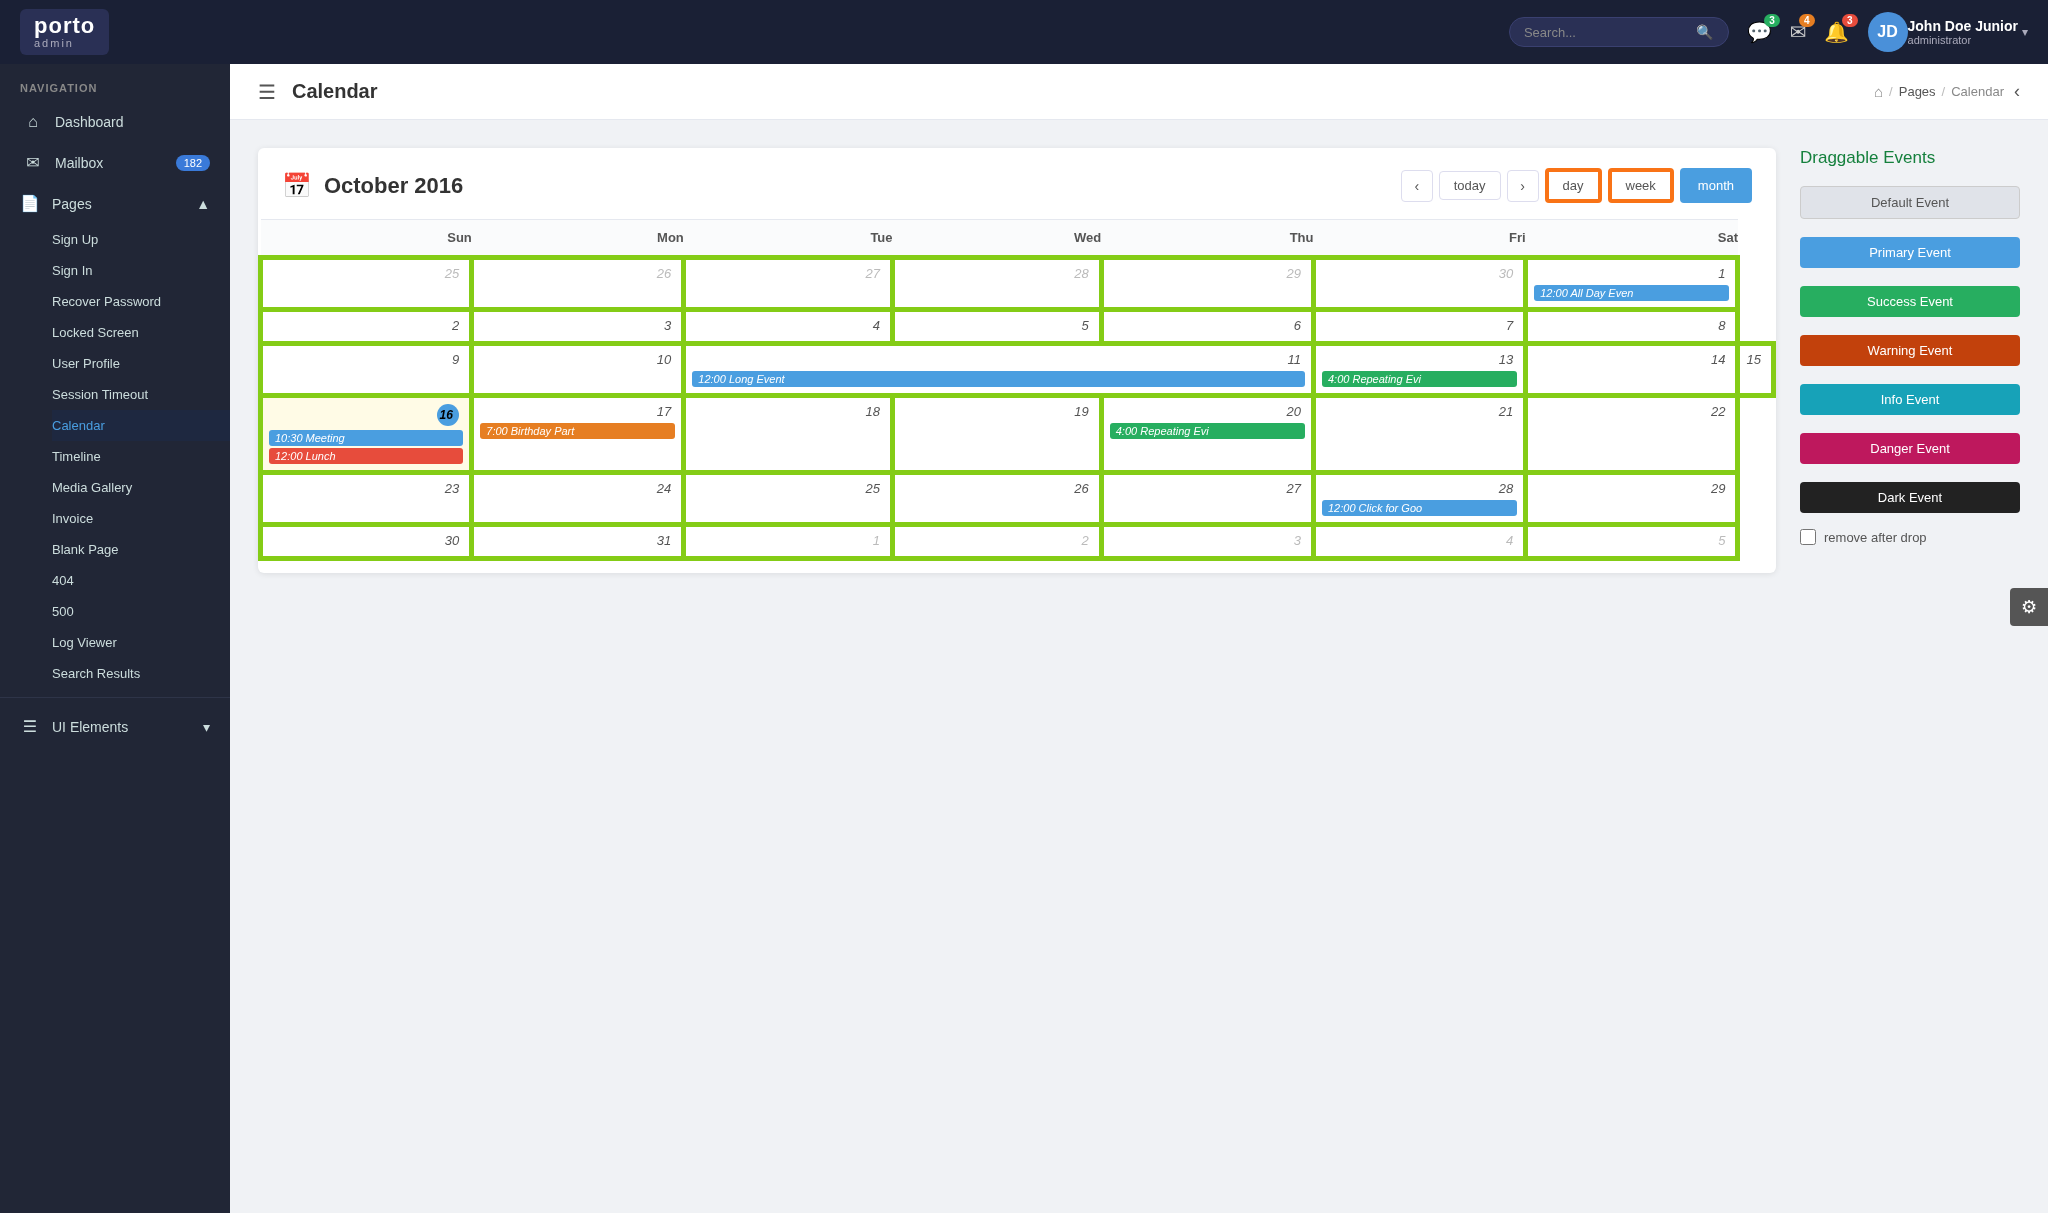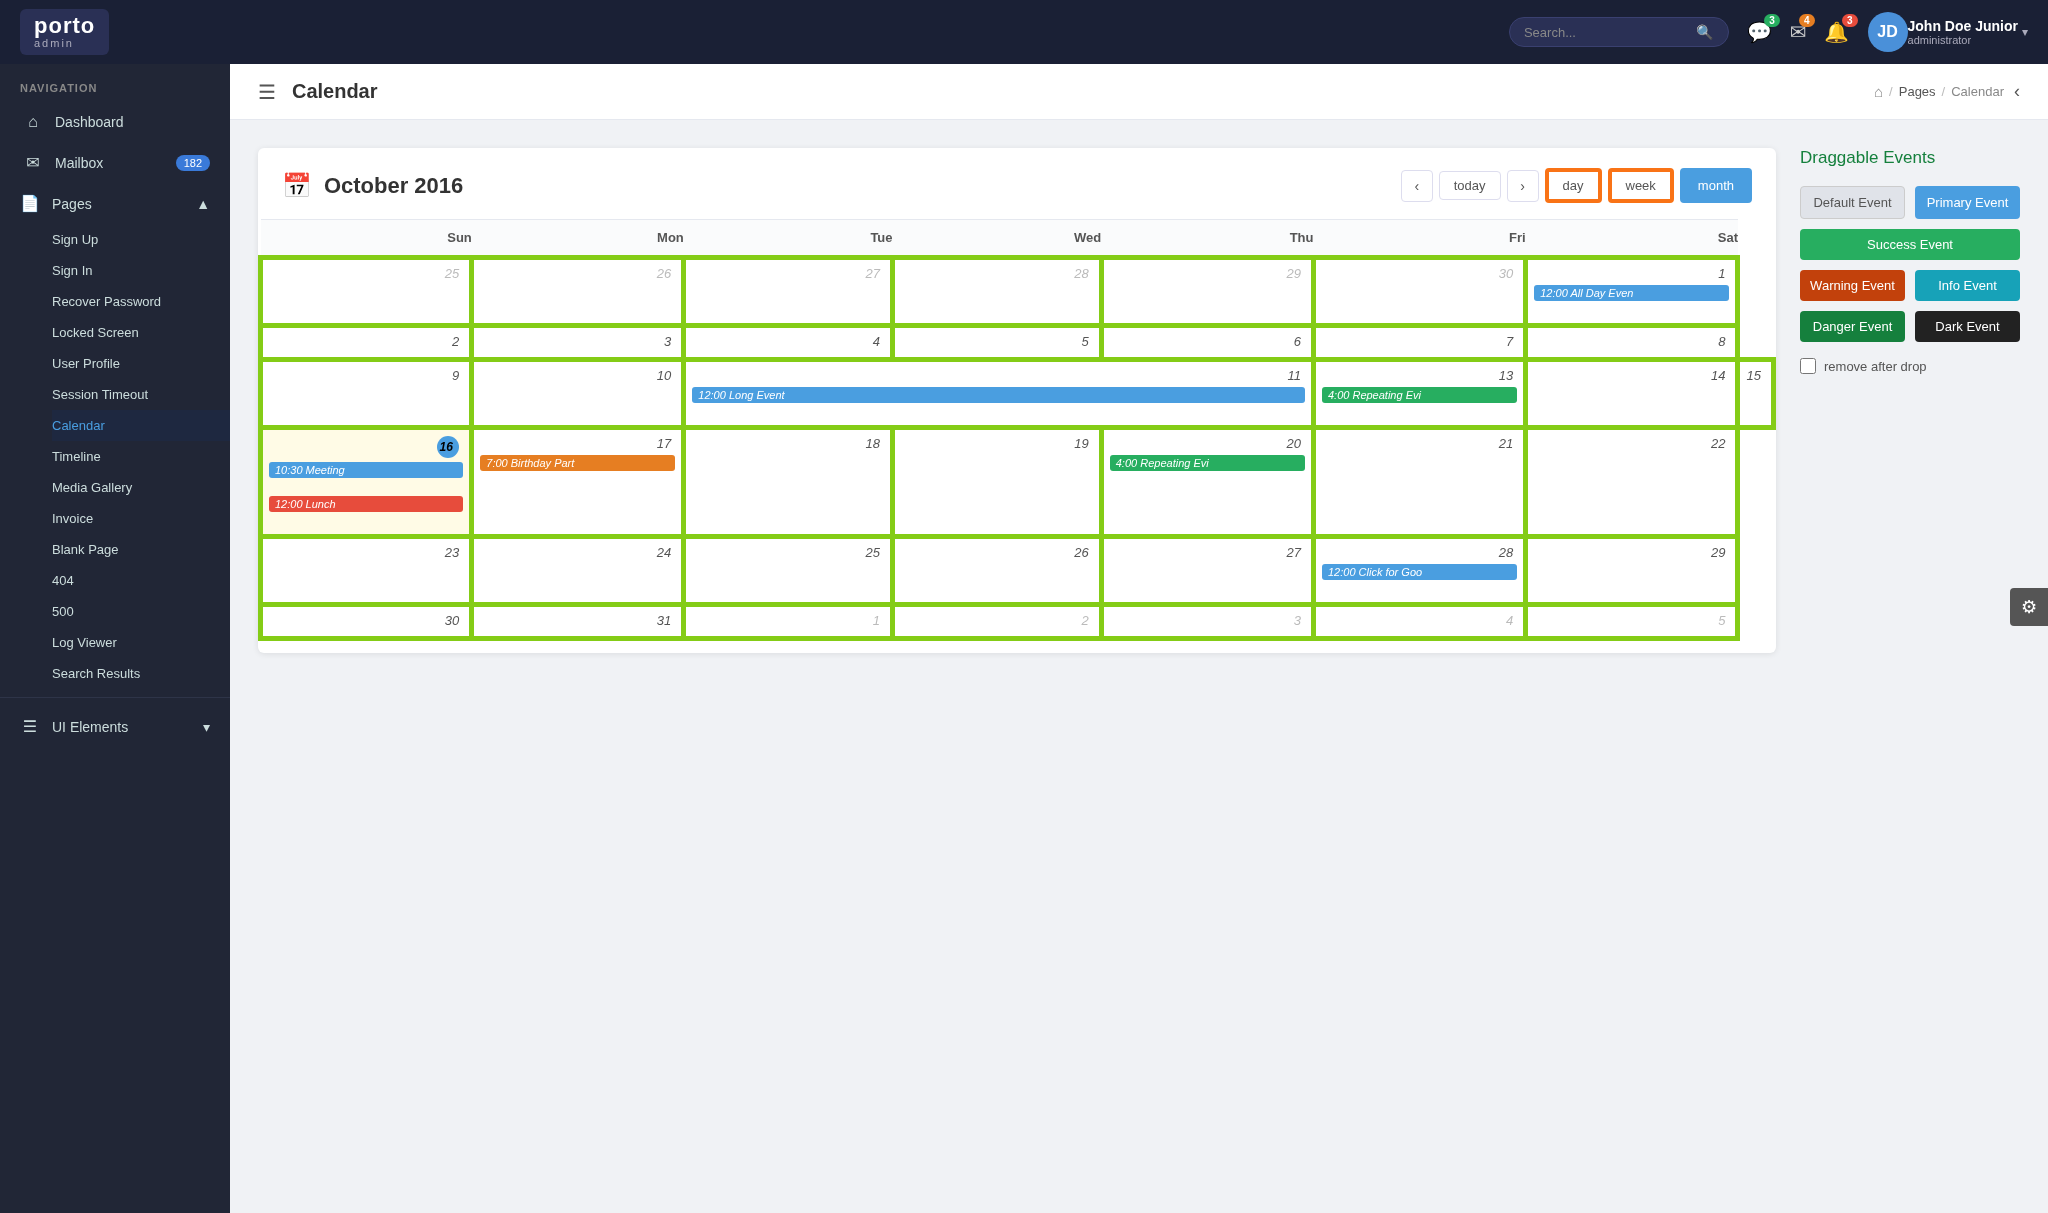--- a/index.html
+++ b/index.html
@@ -325,21 +325,21 @@
       justify-content: center;
       margin-left: auto;
       font-weight: 700;
       font-size: 12px;
     }
     .cal-event {
       border-radius: 3px;
       padding: 2px 6px;
       font-size: 11px;
       color: #fff;
-      margin-bottom: 18px;
+      margin-bottom: 2px;
       cursor: pointer;
       white-space: nowrap;
       overflow: hidden;
       text-overflow: ellipsis;
     }
     .cal-event.blue { background: #4a9ee0; }
     .cal-event.green { background: #27ae60; }
     .cal-event.red { background: #e74c3c; }
     .cal-event.orange { background: #e67e22; }
 
@@ -349,41 +349,41 @@
       flex-shrink: 0;
     }
     .drag-panel-title {
       font-size: 17px;
       font-weight: 400;
       color: #15803d;
       margin-bottom: 18px;
     }
     .drag-events-grid {
       display: grid;
-      grid-template-columns: 1fr 1fr;
-      gap: 10px;
+      grid-template-columns: 1fr;
+      gap: 18px;
       margin-bottom: 16px;
       margin-top: 8px;
     }
     .drag-event-btn {
       padding: 8px 10px;
       border-radius: 4px;
       font-size: 13px;
       font-weight: 500;
       cursor: grab;
       border: none;
       text-align: center;
       color: #fff;
     }
     .drag-event-btn.default { background: #e0e3e9; color: #555; border: 1px solid #ccc; }
     .drag-event-btn.primary { background: #4a9ee0; }
     .drag-event-btn.success { background: #27ae60; }
     .drag-event-btn.warning { background: #c2410c; text-align: center; }
     .drag-event-btn.info { background: #17a2b8; }
-    .drag-event-btn.danger { background: #15803d; }
+    .drag-event-btn.danger { background: #be185d; }
     .drag-event-btn.dark { background: #222; }
     .remove-after-drop {
       display: flex;
       align-items: center;
       gap: 8px;
       font-size: 13px;
       color: #555;
       margin-top: 10px;
     }
     .remove-after-drop input[type=checkbox] { width: 16px; height: 16px; cursor: pointer; }

